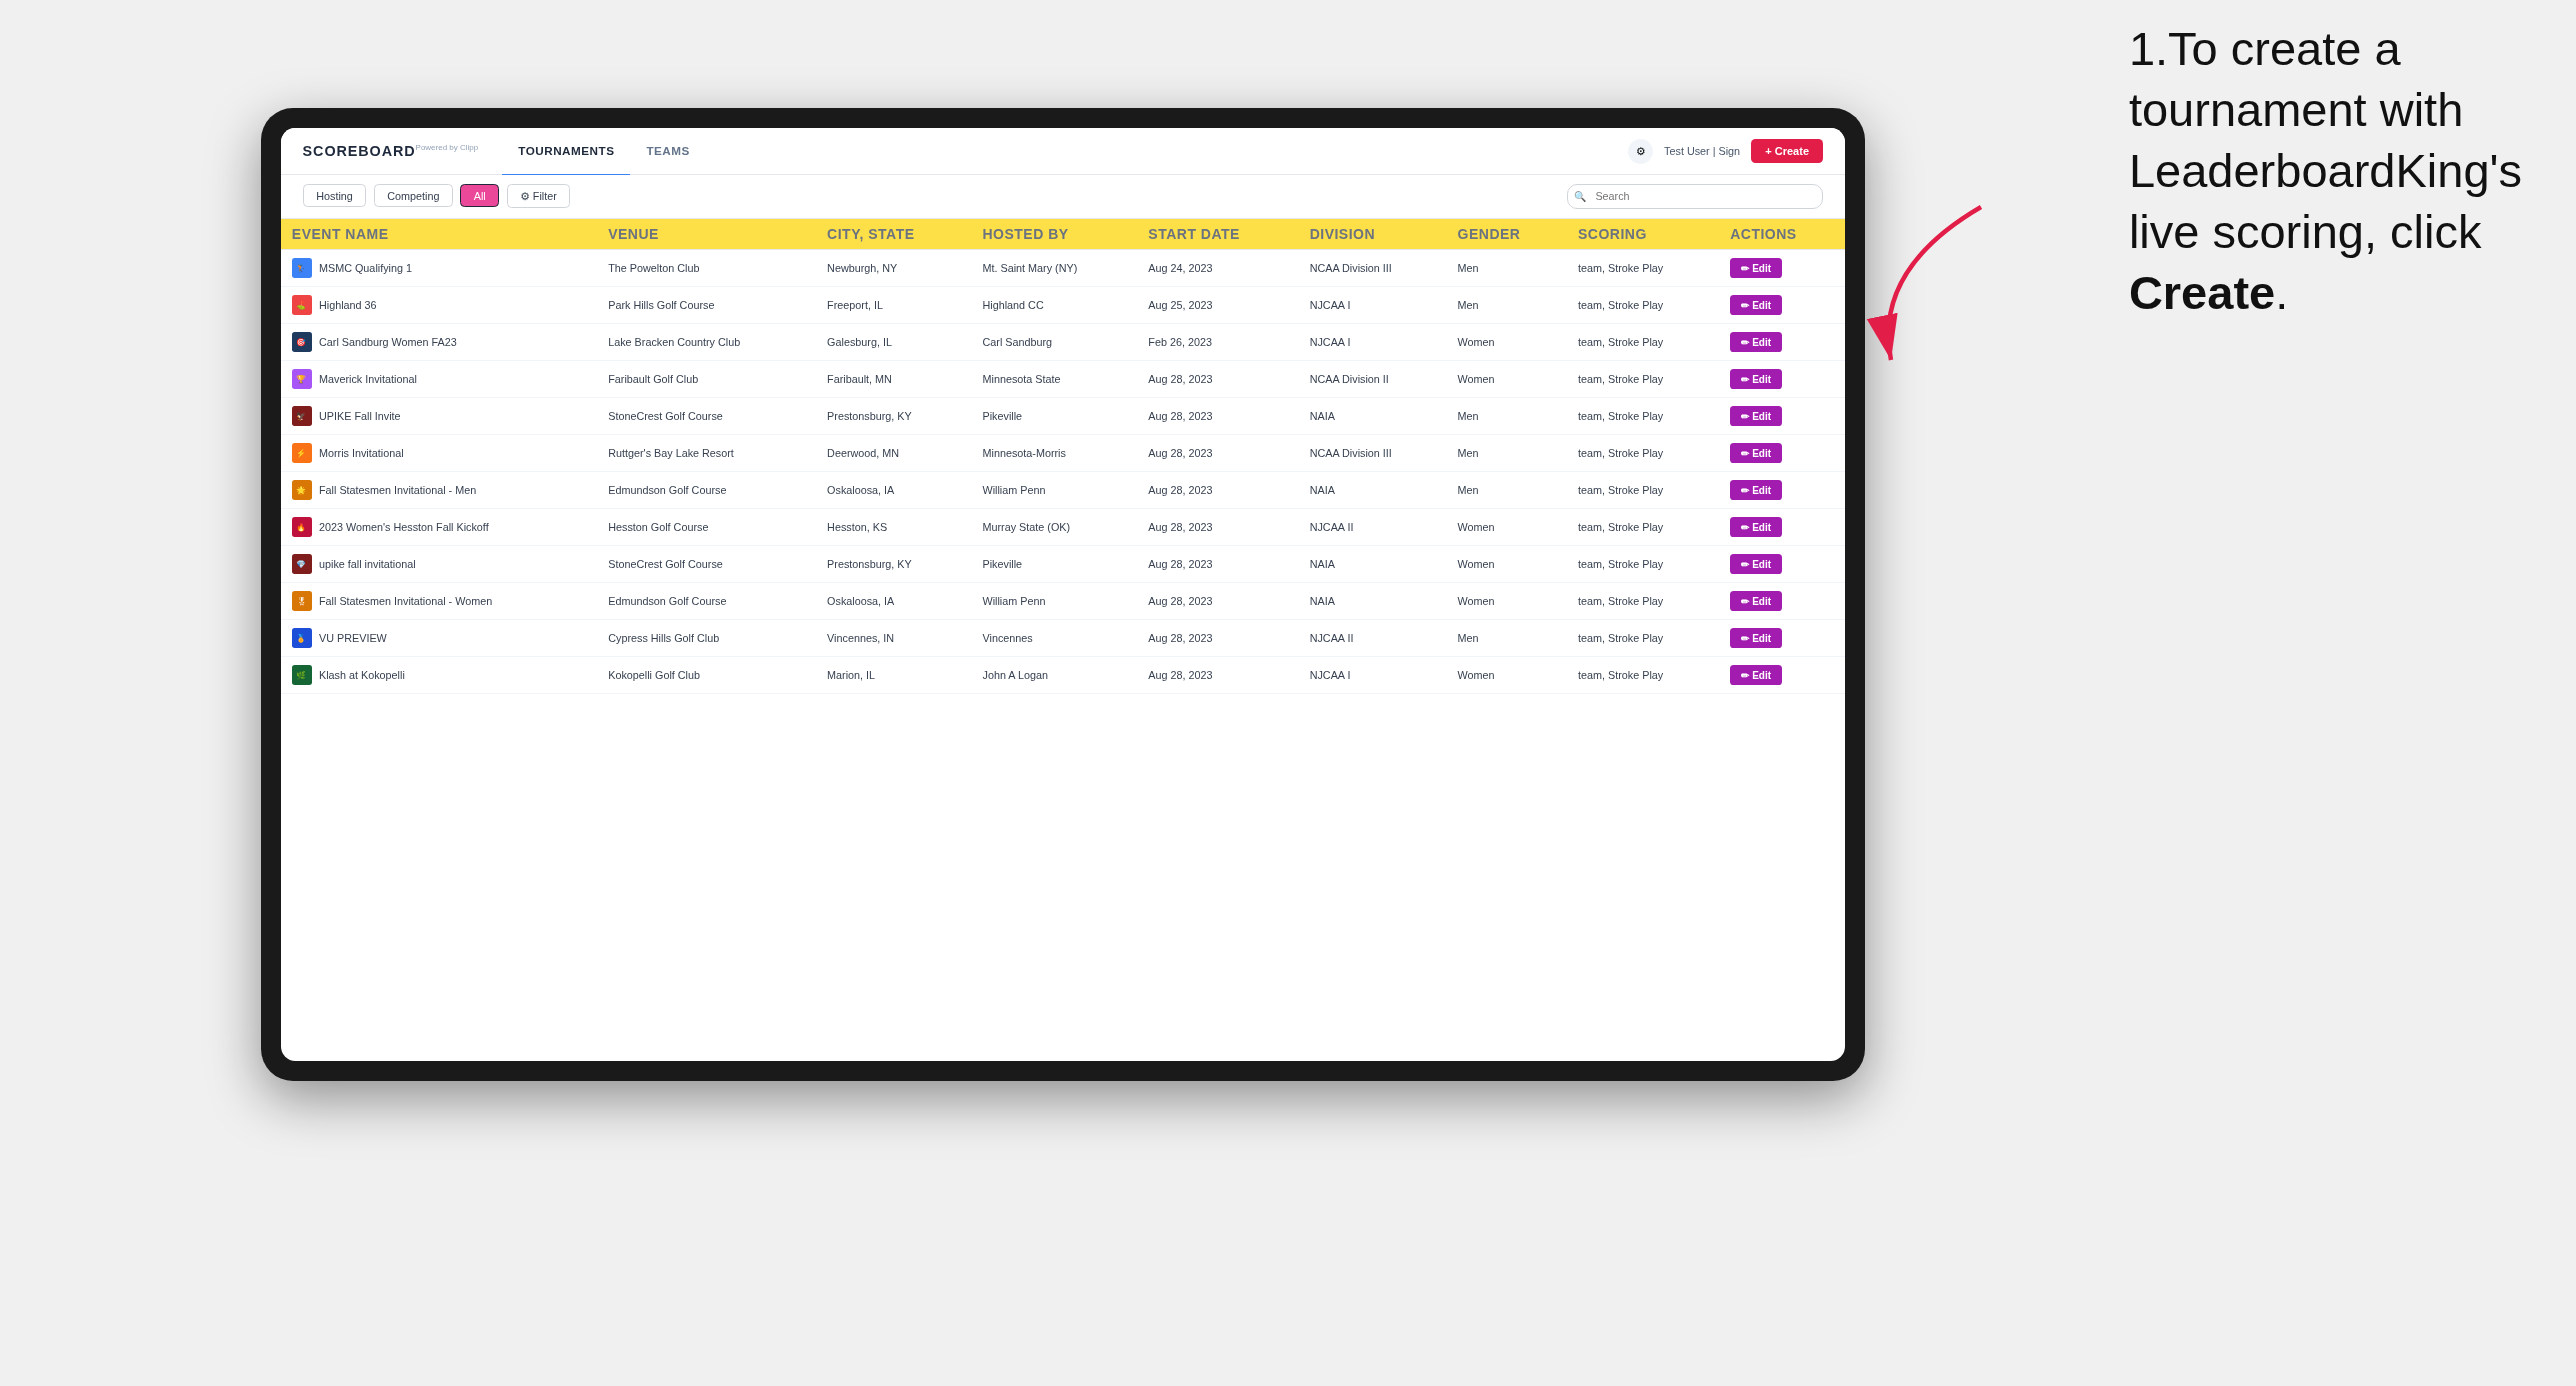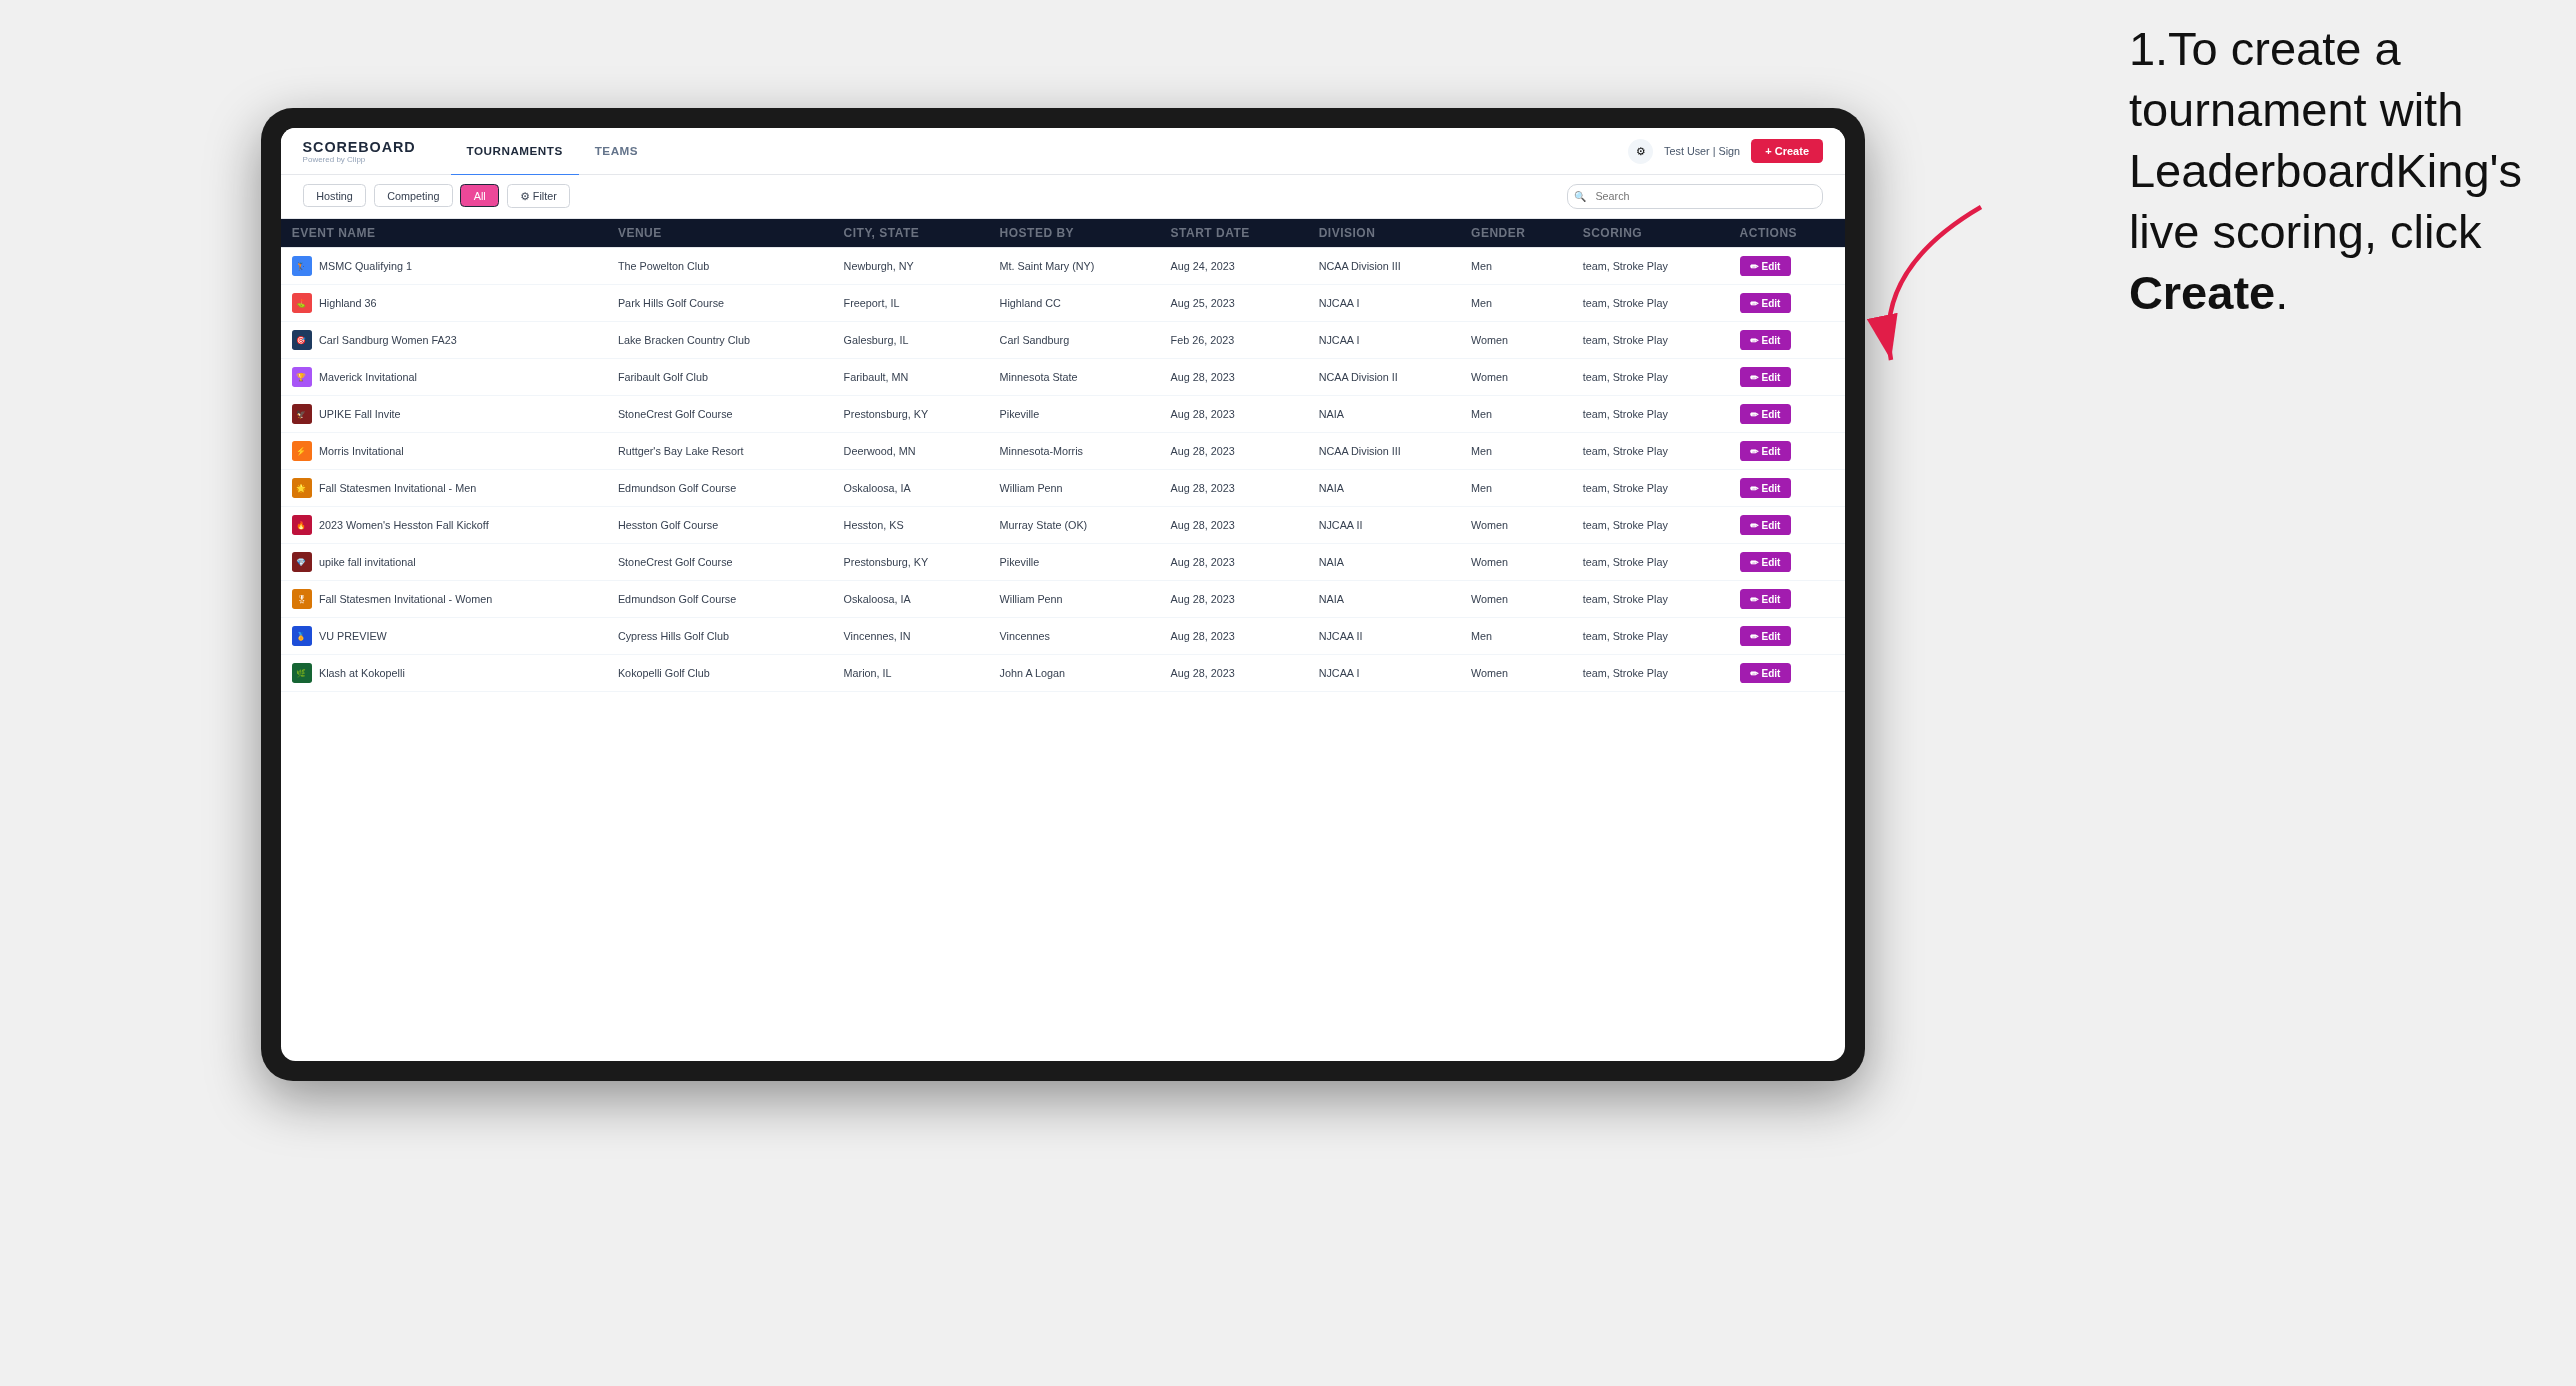--- a/index.html
+++ b/index.html
@@ -63,22 +63,22 @@
       align-items: center;
       padding: 0 21.6px;
       height: 47px;
       background: #fff;
       border-bottom: 0.9px solid #e5e7eb;
       flex-shrink: 0;
     }
 
     .logo-area {
       display: flex;
-      flex-direction: column;
-      margin-right: 35px;
+      flex-direction: row;
+      margin-right: 24px;
     }
     .logo-text {
       font-size: 14.4px;
       font-weight: 800;
       color: #1e293b;
       letter-spacing: 0.9px;
     }
     .logo-sub {
       font-size: 8px;
       color: #94a3b8;
@@ -194,27 +194,27 @@
       overflow-y: auto;
     }
     table {
       width: 100%;
       border-collapse: collapse;
       font-size: 10.8px;
     }
     thead th {
       text-align: left;
       padding: 7.2px 10.8px;
-      font-size: 12px;
+      font-size: 14px;
       font-weight: 700;
       color: #6b7280;
       text-transform: uppercase;
       letter-spacing: 0.5px;
       border-bottom: 0.9px solid #e5e7eb;
-      background: #0f172a;
+      background: #fde047;
       white-space: nowrap;
     }
     tbody tr {
       border-bottom: 0.9px solid #f1f5f9;
     }
     tbody td {
       padding: 8px 10.8px;
       color: #374151;
       font-size: 10.8px;
       vertical-align: middle;

